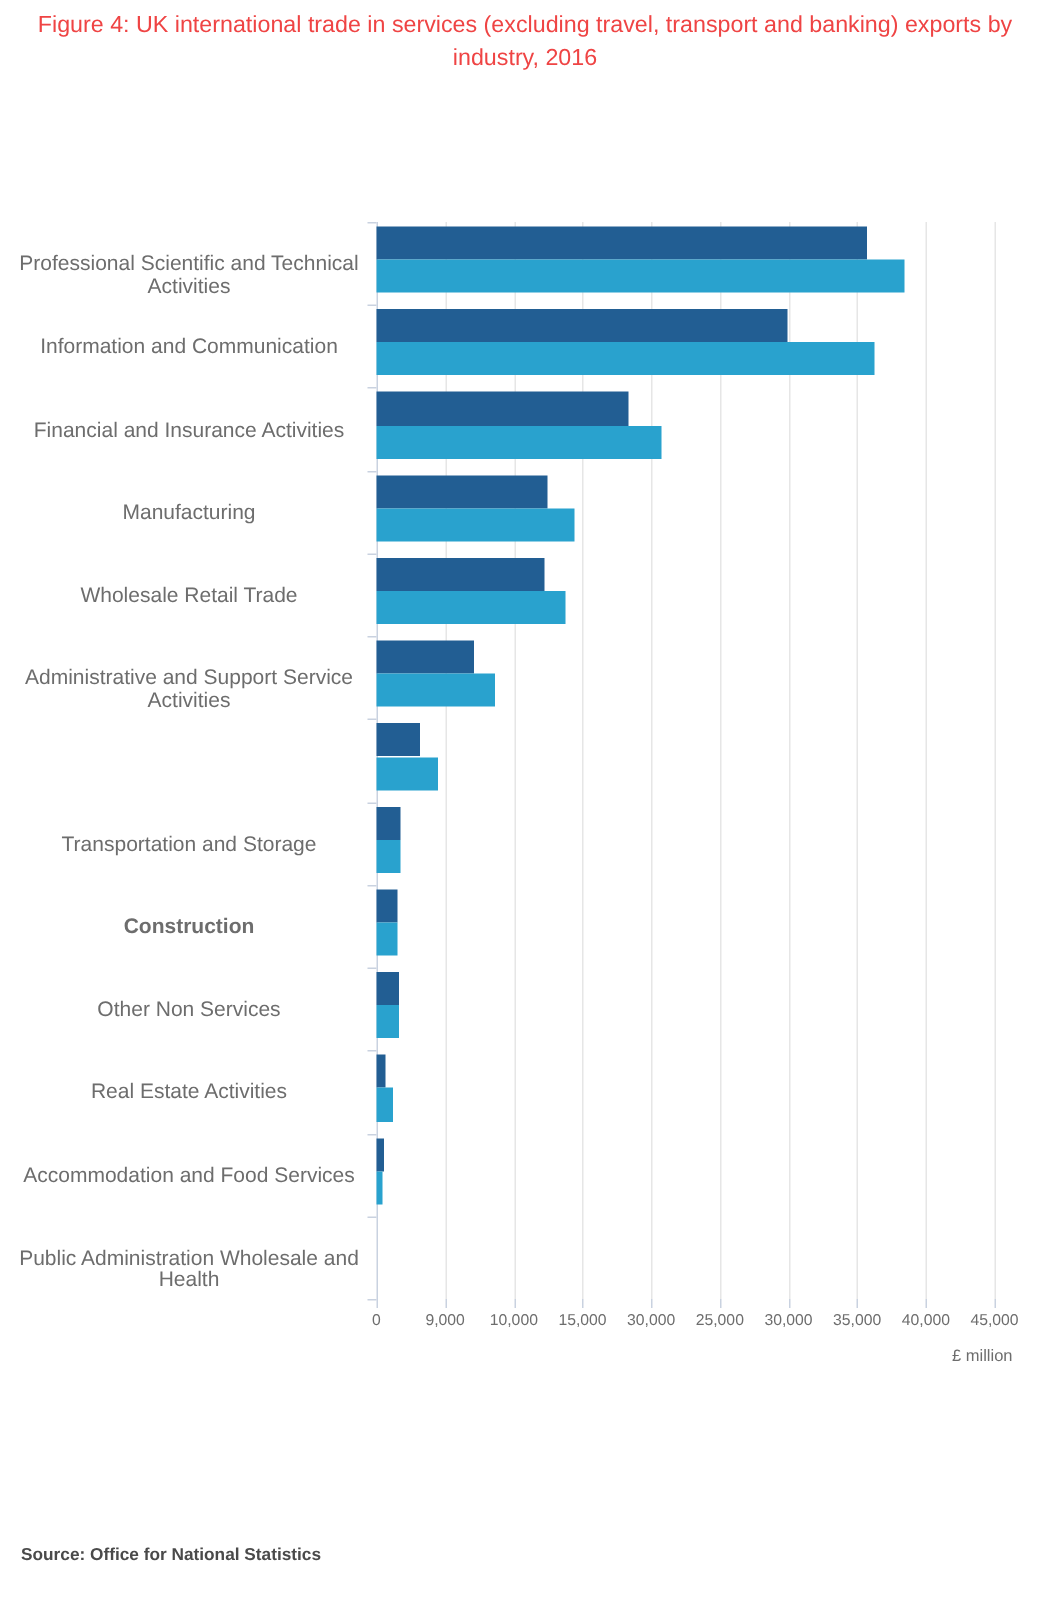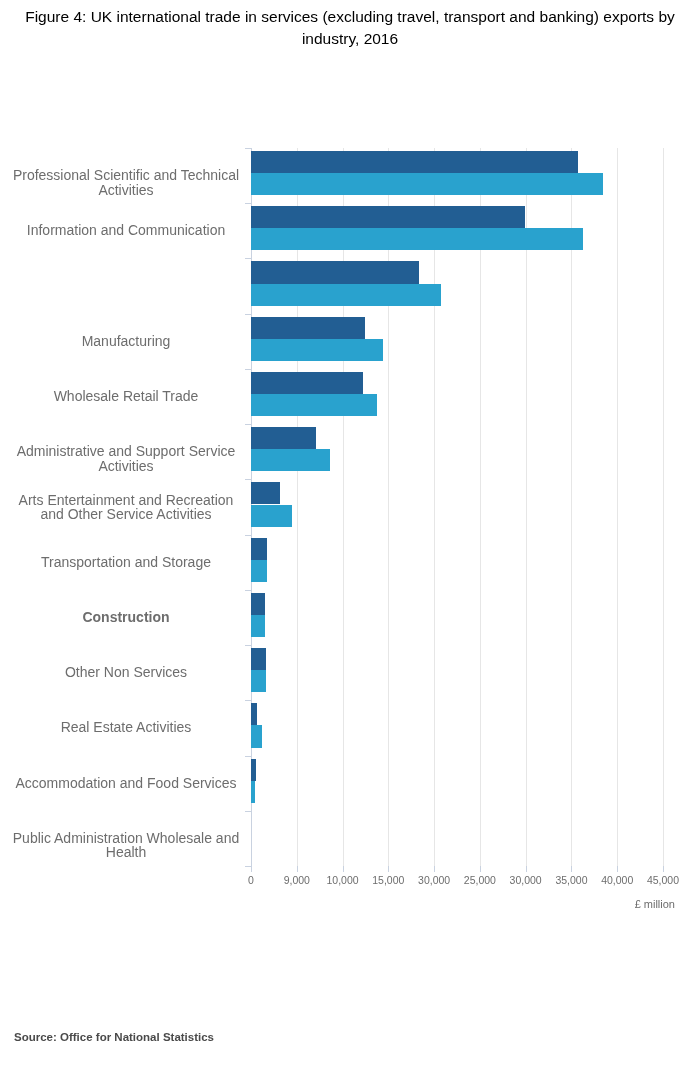--- a/index.html
+++ b/index.html
@@ -18,21 +18,21 @@
 
   
   #figure-title {
     position: absolute;
     left: 0;
     top: 6px;
     width: 700px;
     text-align: center;
     font-size: 15.5px;
     line-height: 22px;
-    color: #000000;
+    color: #ef4444;
     font-weight: 400;
     padding: 0 18px;
     box-sizing: border-box;
   }
 
   
   #chart {
     position: absolute;
     left: 0;
     top: 0;
@@ -173,24 +173,24 @@
 </head>
 <body>
 
 <div id="figure-title">Figure 4: UK international trade in services (excluding travel, transport and banking) exports by industry, 2016</div>
 
 <div id="chart">
 
   <div id="cat-labels">
       <div class="cat-label" style="top: 20.1154px;">Professional Scientific and Technical Activities</div>
       <div class="cat-label" style="top: 75.3462px;">Information and Communication</div>
+      <div class="cat-label" style="top: 130.577px;">Financial and Insurance Activities</div>
       <div class="cat-label" style="top: 185.808px;">Manufacturing</div>
       <div class="cat-label" style="top: 241.038px;">Wholesale Retail Trade</div>
       <div class="cat-label" style="top: 296.269px;">Administrative and Support Service Activities</div>
-      <div class="cat-label" style="top: 344.5px;">Arts Entertainment and Recreation and Other Service Activities</div>
       <div class="cat-label" style="top: 406.731px;">Transportation and Storage</div>
       <div class="cat-label" style="top: 461.962px; font-weight: bold;">Construction</div>
       <div class="cat-label" style="top: 572.423px;">Real Estate Activities</div>
       <div class="cat-label" style="top: 517.192px;">Other Non Services</div>
       <div class="cat-label" style="top: 627.654px;">Accommodation and Food Services</div>
       <div class="cat-label" style="top: 682.885px;">Public Administration Wholesale and Health</div>
     </div>
 
   <div id="plot">
     <div class="axis-line"></div>

